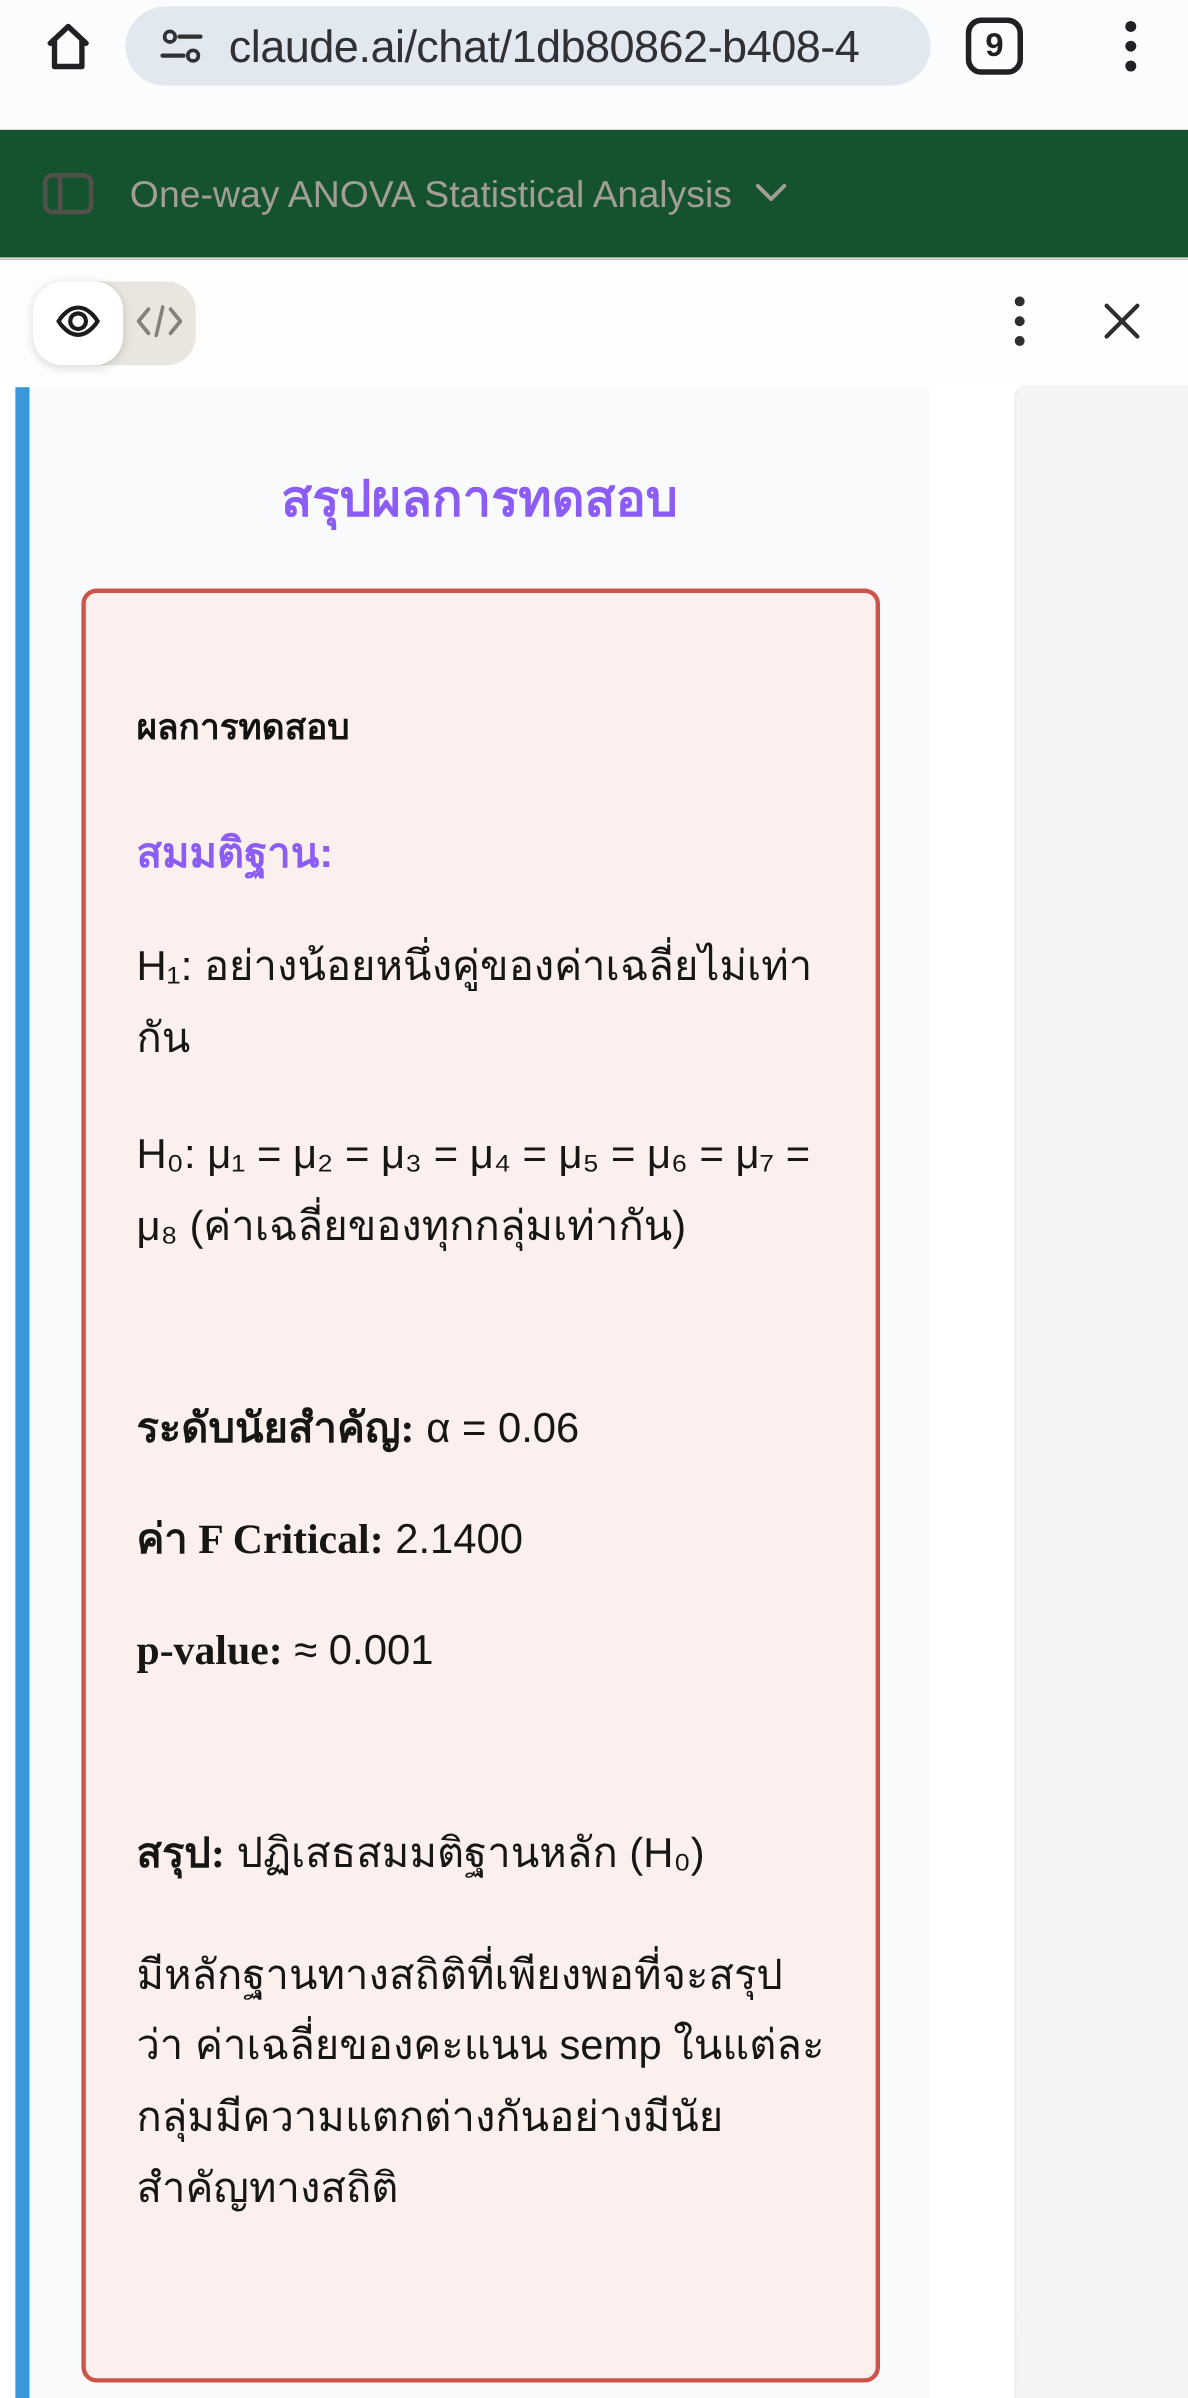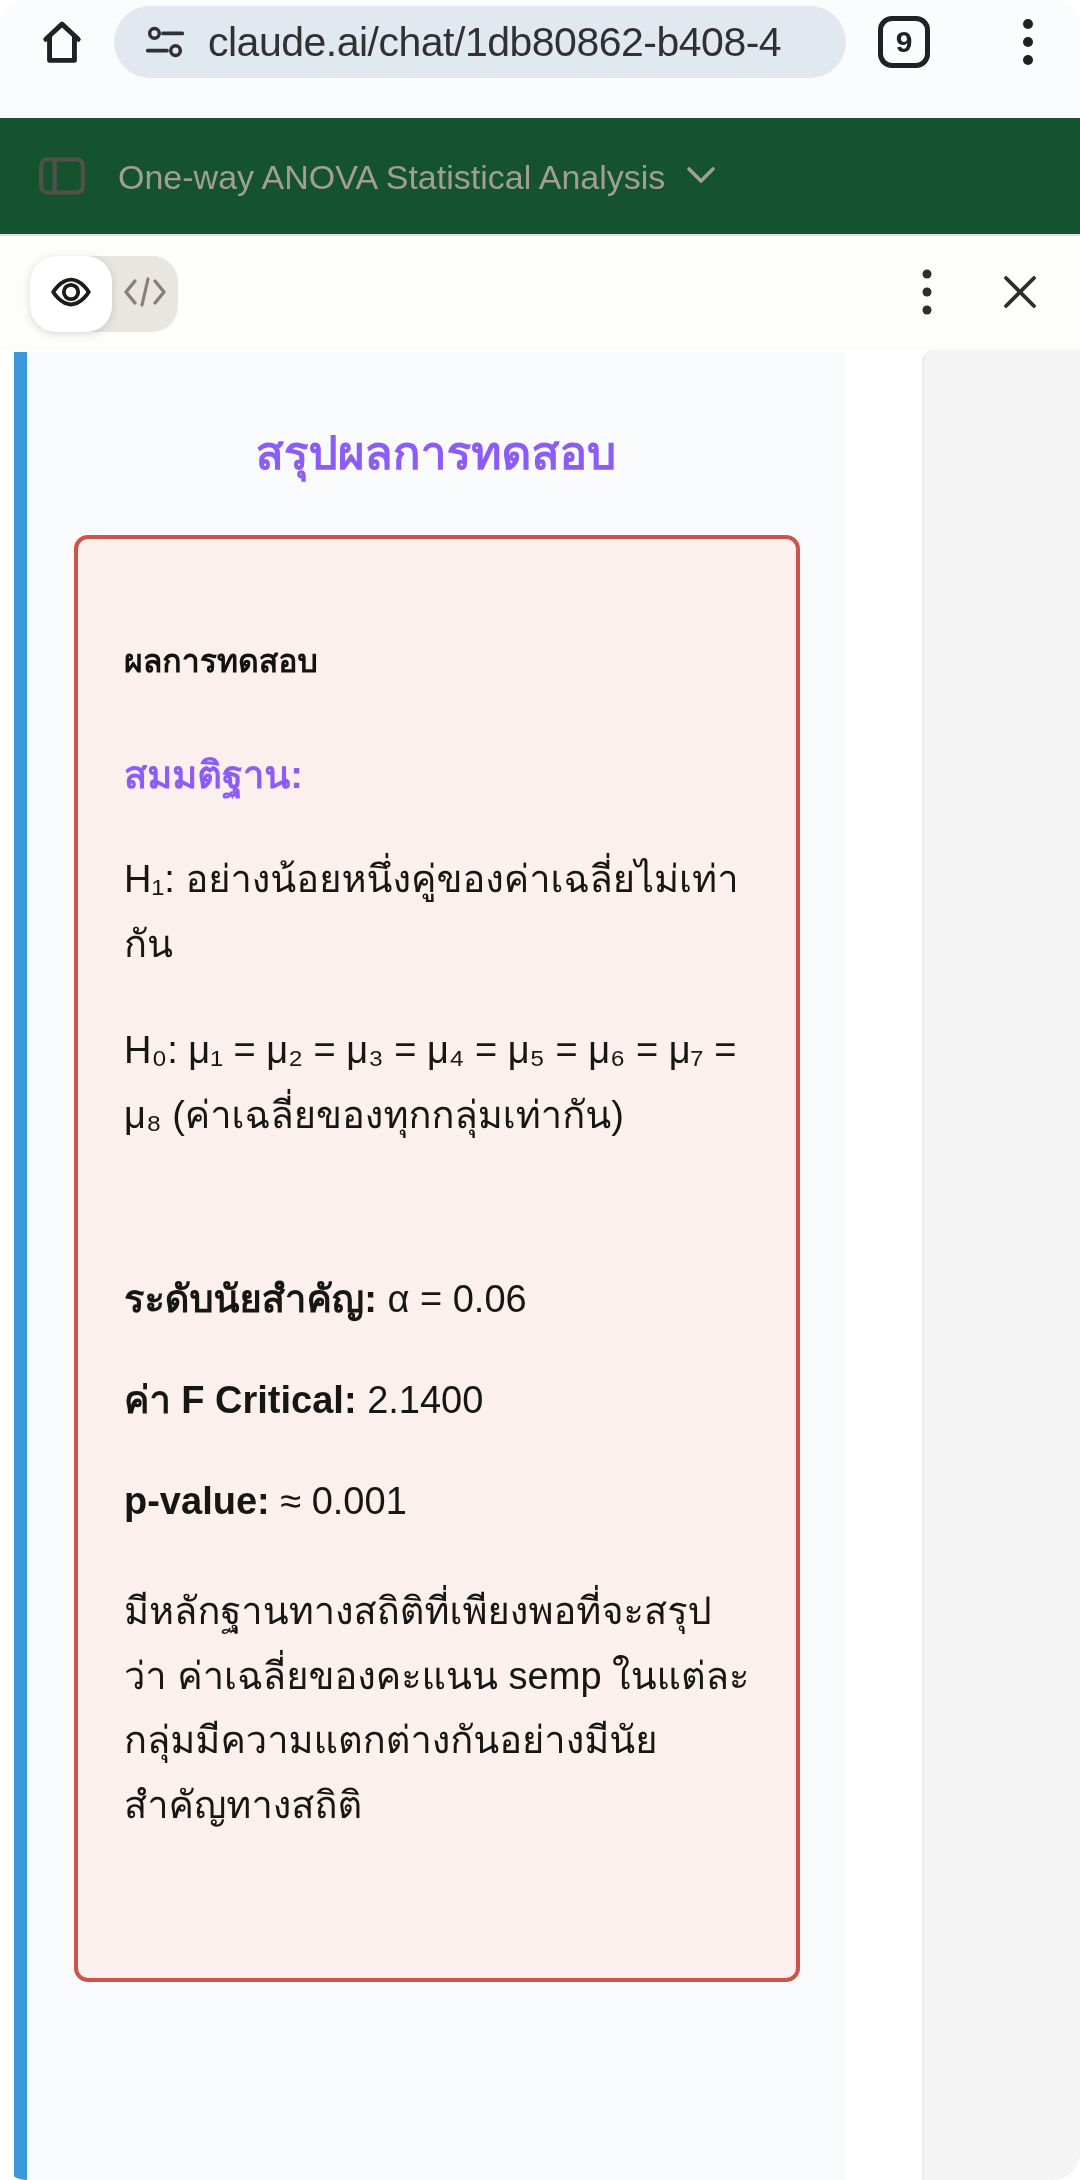--- a/index.html
+++ b/index.html
@@ -3,21 +3,21 @@
 <meta charset="utf-8">
 <style>
   * { box-sizing: border-box; }
   html, body { margin: 0; padding: 0; }
   body {
     width: 1080px; height: 2180px;
     font-family: "Liberation Sans", "DejaVu Sans", sans-serif;
     background: #ffffff;
     overflow: hidden;
   }
-  .screen { position: relative; width: 1080px; height: 2180px; overflow: hidden; border-radius: 27px; }
+  .screen { position: relative; width: 1080px; height: 2180px; overflow: hidden; }
 
   
   .browser-bar { position: absolute; top: 0; left: 0; width: 1080px; height: 118px; background: #fbfcfe; }
   .home-btn { position: absolute; left: 30px; top: 12px; width: 64px; height: 64px; display: flex; align-items: center; justify-content: center; }
   .url-pill { position: absolute; left: 114px; top: 6px; width: 732px; height: 72px; border-radius: 36px; background: #e2e8ef; display: flex; align-items: center; padding: 0 28px; overflow: hidden; }
   .tune-wrap { width: 46px; height: 46px; flex: 0 0 auto; margin-right: 20px; display: flex; align-items: center; justify-content: center; }
   .url-text { font-size: 41px; color: #2f3134; white-space: nowrap; letter-spacing: -0.5px; }
   .tab-counter { position: absolute; left: 878px; top: 16px; width: 52px; height: 52px; border: 5px solid #1f2124; border-radius: 14px; display: flex; align-items: center; justify-content: center; font-size: 30px; font-weight: 700; color: #1f2124; background: transparent; }
   .browser-menu { position: absolute; left: 996px; top: 12px; width: 64px; height: 64px; display: flex; align-items: center; justify-content: center; }
 
@@ -48,21 +48,21 @@
     border: 4px solid #cc5449;
     border-radius: 14px;
     background: #fbf0ee;
     padding: 96px 42px 140px 46px;
     color: #161614;
   }
   .box-title { font-size: 32px; font-weight: 700; margin: 0; color: #121210; }
   .box-subhead { font-size: 38px; font-weight: 700; margin: 58px 0 0; color: #8b5cf6; }
   .body-p { font-size: 38px; line-height: 1.7; margin: 42px 0 0; }
   .metric { font-size: 38px; line-height: 1.7; margin: 36px 0 0; }
-  .metric strong, .conclusion strong { font-weight: 700; }
+  .metric strong, .conclusion strong { font-weight: 700; font-family: Liberation Serif, serif; }
   .gap-lg { margin-top: 120px; }
   .detail { margin-top: 46px; }
 </style>
 </head>
 <body>
 
 <div class="screen">
 
   <div class="browser-bar">
     <div class="home-btn">
@@ -180,20 +180,24 @@
         <p class="metric">
           <strong>ค่า F Critical:</strong>
           <span>2.1400</span>
         </p>
 
         <p class="metric">
           <strong>p-value:</strong>
           <span>≈ 0.001</span>
         </p>
 
+        <p class="metric gap-lg conclusion">
+          <strong>สรุป:</strong>
+          <span>ปฏิเสธสมมติฐานหลัก (H₀)</span>
+        </p>
 
         <p class="body-p detail">มีหลักฐานทางสถิติที่เพียงพอที่จะสรุปว่า ค่าเฉลี่ยของคะแนน semp ในแต่ละกลุ่มมีความแตกต่างกันอย่างมีนัยสำคัญทางสถิติ</p>
       </div>
     </div>
 
     <div class="side-panel"></div>
   </div>
 
 </div>
 

